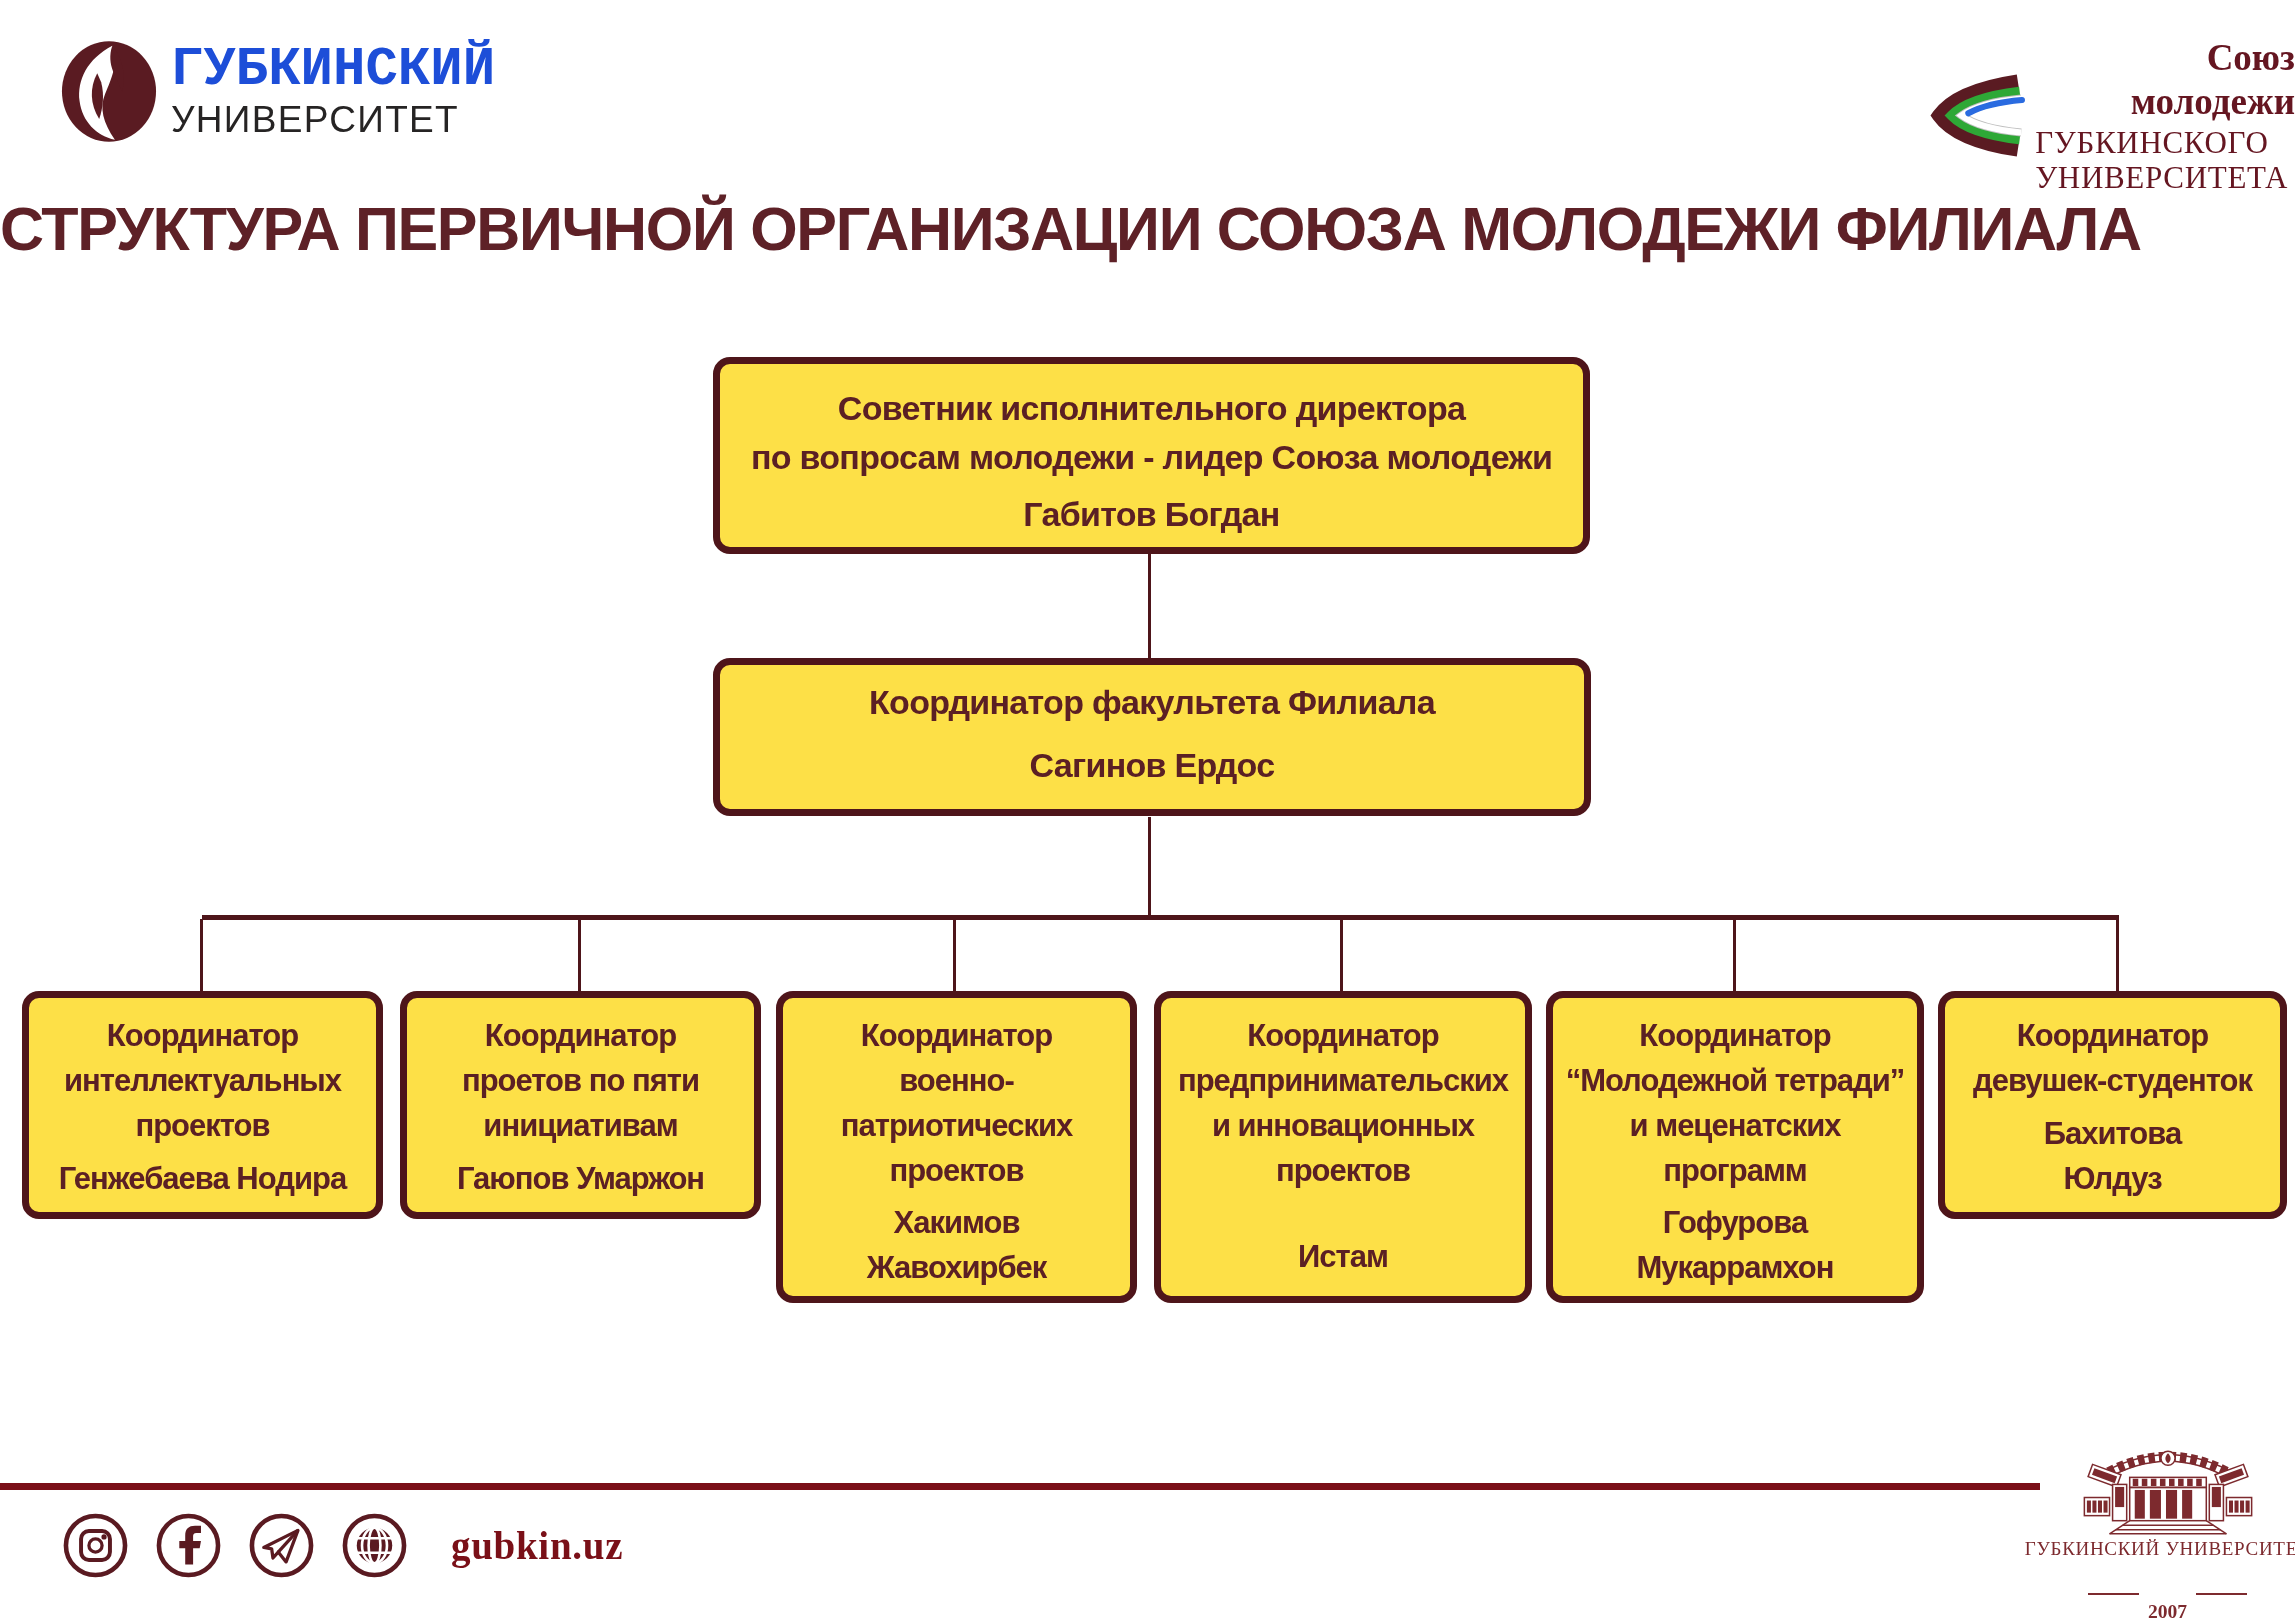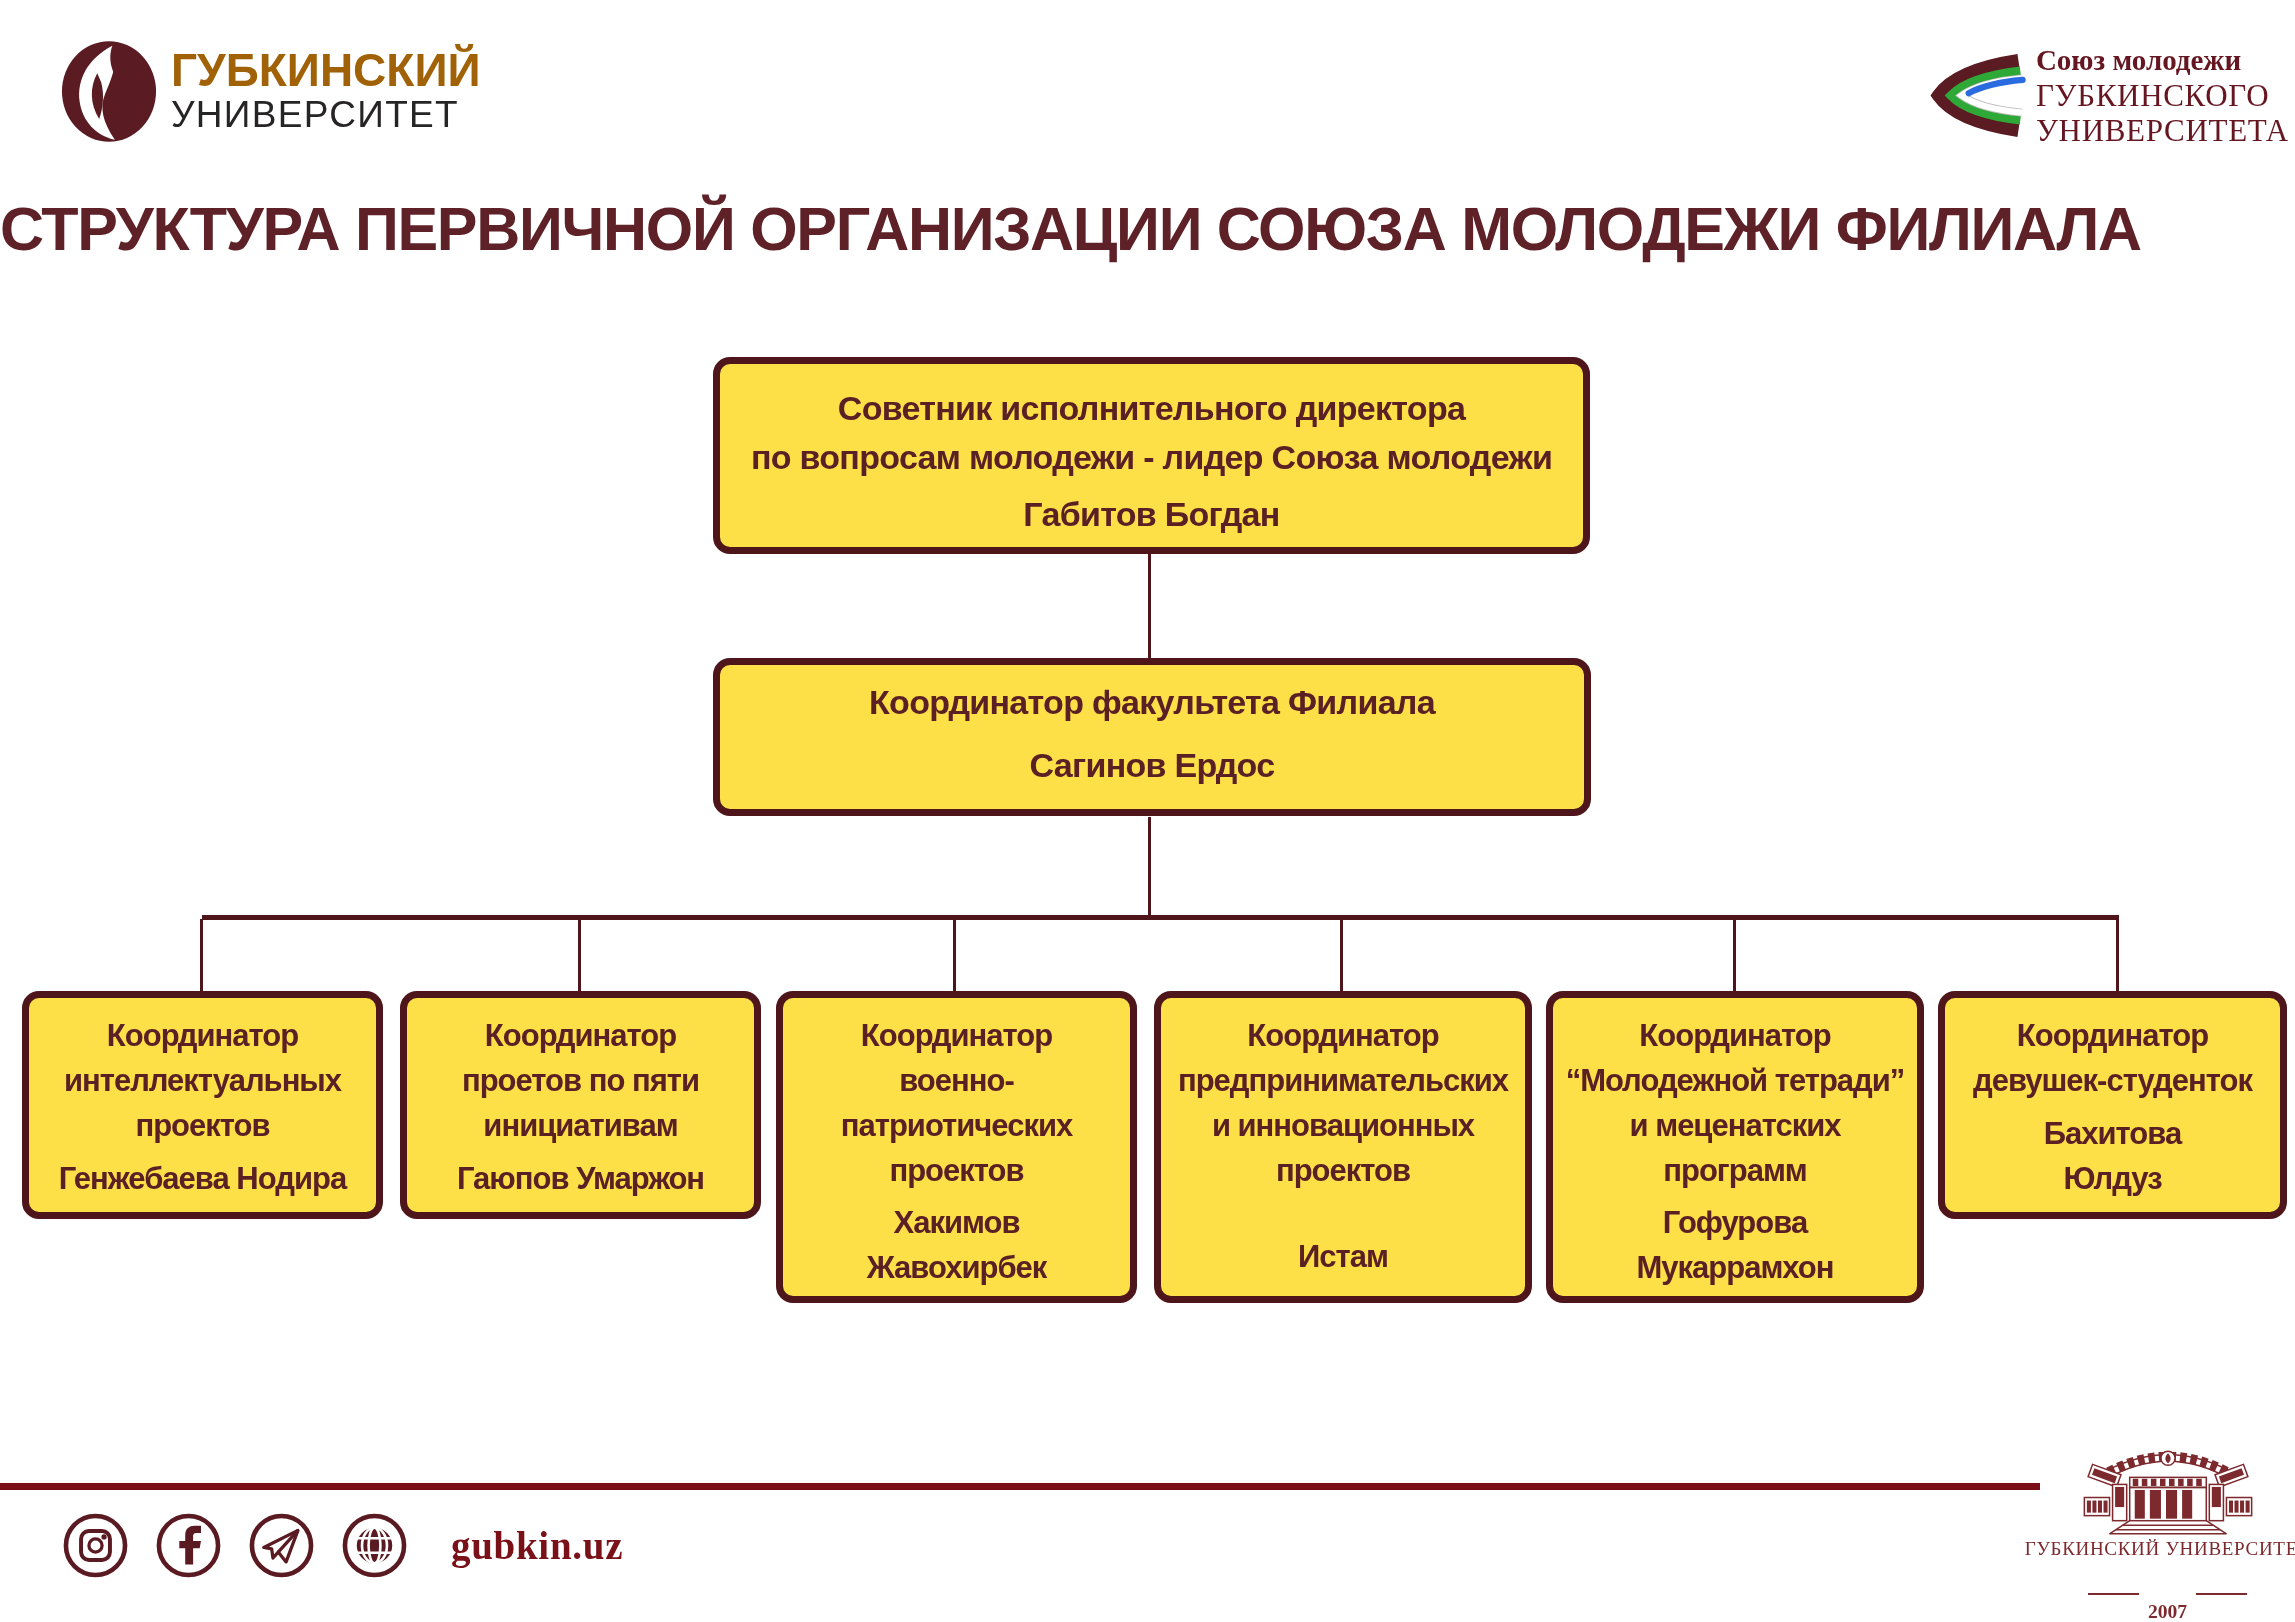--- a/index.html
+++ b/index.html
@@ -2,26 +2,26 @@
 <html style="font-size:10.5px"><head>
 <meta charset="utf-8">
 <style>
   html,body{margin:0;padding:0;background:#ffffff;}
   .page{position:relative;width:2295px;height:1623px;background:#ffffff;overflow:hidden;
         font-family:"Liberation Sans",sans-serif;}
 
   
   .logo-left{position:absolute;left:60px;top:39px;display:flex;align-items:center;}
   .logo-left-text{margin-left:13px;}
-  .ll1{font-size:46px;font-weight:bold;color:#a16207;letter-spacing:0px;line-height:1.05;}
+  .ll1{font-size:54px;font-weight:bold;color:#1d4ed8;letter-spacing:0px;line-height:1.05;font-family:Liberation Mono, monospace;}
   .ll2{font-size:37px;font-weight:400;color:#262424;letter-spacing:1.3px;line-height:1.15;}
 
   .logo-right{position:absolute;left:1929px;top:36px;display:flex;align-items:center;}
   .logo-right-text{margin-left:7.9px;font-family:"Liberation Serif",serif;color:#651621;}
-  .rl1{font-size:29px;font-weight:bold;line-height:1.2;}
+  .rl1{font-size:37px;font-weight:bold;line-height:1.2;text-align:right;}
   .rl2,.rl3{font-size:31px;font-weight:500;letter-spacing:0.7px;line-height:1.13;}
 
   
   .title{position:absolute;left:0;top:194px;width:100%;margin:0;
          font-size:61px;font-weight:bold;letter-spacing:-1.3px;color:#5e2127;}
 
   
   .cline{position:absolute;background:#4e151a;}
   .vline1{left:1148px;top:554px;width:3.3px;height:106px;}
   .vline2{left:1148px;top:817px;width:3.3px;height:101px;}

